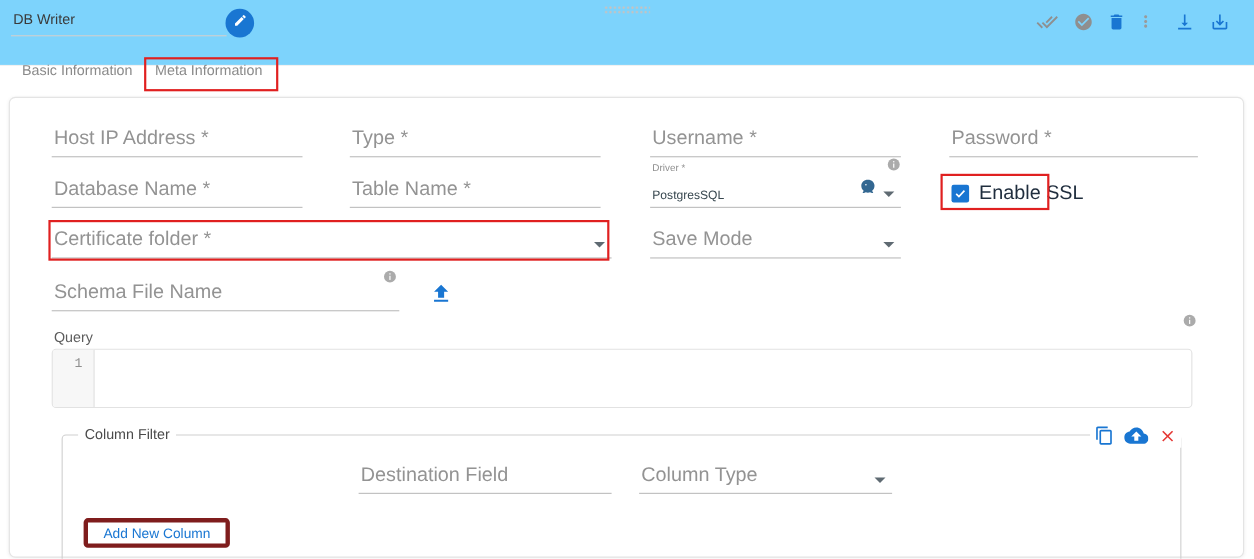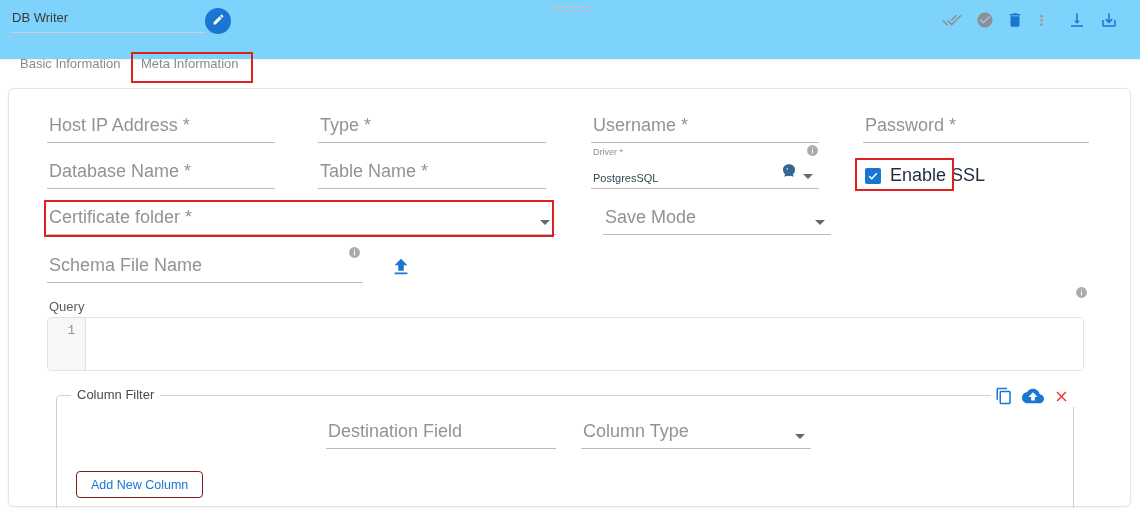--- a/index.html
+++ b/index.html
@@ -49,21 +49,21 @@
   .query-label { position:absolute; left:40px; top:210px; font-size:13px; color:#5c5c5c; }
   .editor { position:absolute; left:38px; top:228px; width:1037px; height:54px; border:1px solid #e2e2e2; border-radius:4px; display:flex; overflow:hidden; background:#fff; }
   .gutter { width:38px; background:#f7f7f7; border-right:1px solid #e2e2e2; text-align:right; padding:6px 10px 0 0; font-family:"Liberation Mono", monospace; font-size:12px; color:#8f8f8f; }
   .code-area { flex:1; padding:6px 8px; font-family:"Liberation Mono", monospace; font-size:12px; color:#333; }
 
   .cf-fieldset { position:absolute; left:47px; top:306px; width:1018px; height:145px; border:1px solid #cfcfcf; border-radius:4px; }
   .cf-legend { position:absolute; left:14px; top:-9px; background:#fff; padding:0 6px; font-size:13px; color:#4a4a4a; }
   .cf-icons { position:absolute; left:982px; top:296px; display:flex; align-items:center; gap:9px; background:#fff; padding:0 4px; z-index:2; }
   .cf-icons span { cursor:pointer; display:flex; align-items:center; }
 
-  .add-btn { position:absolute; left:67px; top:382px; height:27px; padding:0 14px; background:#fff; border:1px solid #7f1d1d; border-radius:4px; color:#1976d2; font-size:12.5px; font-family:"Liberation Sans", sans-serif; cursor:pointer; }
+  .add-btn { position:absolute; left:67px; top:382px; height:27px; padding:0 14px; background:#fff; border:4px solid #7f1d1d; border-radius:4px; color:#1976d2; font-size:12.5px; font-family:"Liberation Sans", sans-serif; cursor:pointer; }
 
   
   .ann { position:absolute; border:2px solid #e02020; z-index:5; pointer-events:none; }
   .ann-meta { left:131px; top:52px; width:122px; height:31px; }
   .ann-ssl  { left:855px; top:158px; width:99px; height:33px; }
   .ann-cert { left:44px;  top:200px; width:510px; height:37px; }
 </style>
 </head>
 <body>
 
@@ -175,21 +175,21 @@
             <path fill="none" stroke="#fff" stroke-width="3" d="M4.5 12.5l5 5 10-11"></path>
           </svg>
       </span>
       <span class="ssl-label">Enable SSL</span>
     </div>
 
     <div class="uline" style="left:38px; top:112px; width:509px;">
       <span class="flabel">Certificate folder *</span>
       <span class="dd-arrow"></span>
     </div>
-    <div class="uline" style="left:582px; top:112px; width:228px;margin-left:12px;">
+    <div class="uline" style="left:582px; top:112px; width:228px;">
       <span class="flabel">Save Mode</span>
       <span class="dd-arrow"></span>
     </div>
 
     <span class="info-icon" style="left:339px; top:156px;">
       <svg width="13" height="13" viewBox="0 0 24 24">
           <circle cx="12" cy="12" r="10" fill="#ababab"></circle>
           <rect x="11" y="10.5" width="2" height="7" fill="#fff"></rect>
           <rect x="11" y="6.3" width="2" height="2.2" fill="#fff"></rect>
         </svg>

